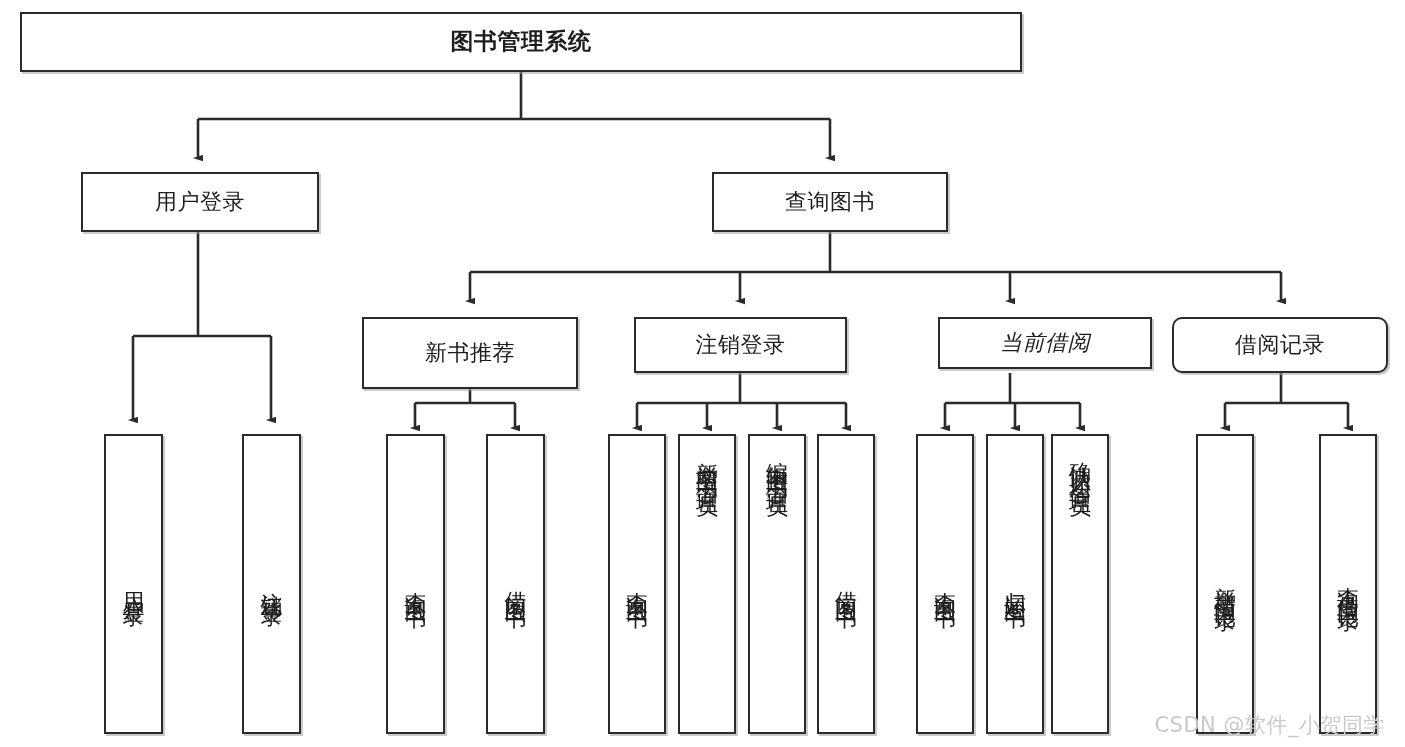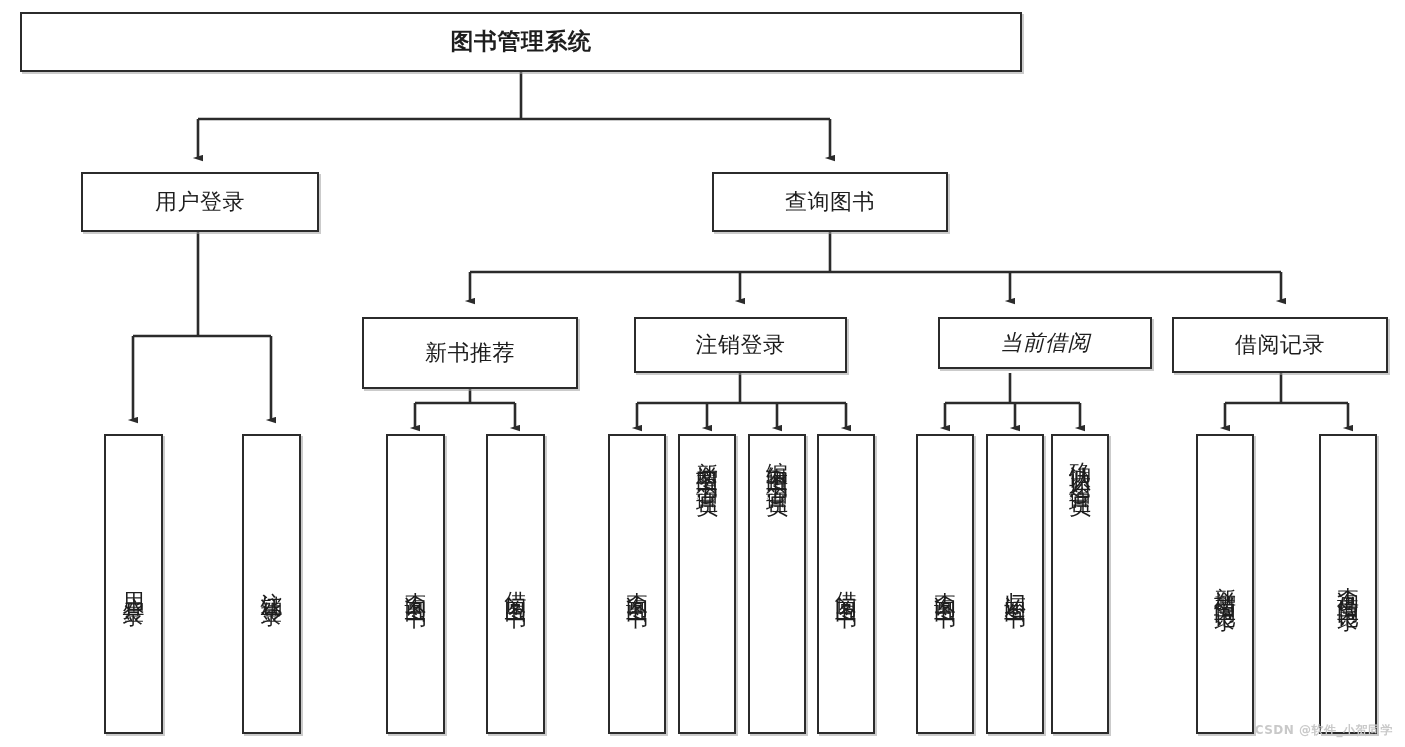--- a/index.html
+++ b/index.html
@@ -62,28 +62,27 @@
     letter-spacing: 5px;
     line-height: 1;
     white-space: nowrap;
   }
   .node.vert.centered {
     align-items: center;
     padding-top: 0;
   }
   .watermark {
     position: absolute;
-    right: 12px;
+    right: 20px;
     bottom: 8px;
-    font-size: 12px;
+    font-size: 21px;
     color: #c9c9c9;
     letter-spacing: 0.5px;
     z-index: 5;
     white-space: nowrap;
-    font-weight: bold;
   }
 </style>
 </head>
 <body>
 
 <div id="canvas">
 
   <svg id="edges" viewBox="0 0 1405 747" width="1405" height="747">
     <defs>
       <marker id="arr" markerWidth="12" markerHeight="12" refX="3.2" refY="5.2" orient="auto" markerUnits="userSpaceOnUse">
@@ -151,21 +150,21 @@
   </div>
 
   <div class="node horiz" style="left:634px; top:317px; width:213px; height:56px;">
     <span class="label">注销登录</span>
   </div>
 
   <div class="node horiz" style="left:938px; top:317px; width:214px; height:52px;font-style:italic;">
     <span class="label">当前借阅</span>
   </div>
 
-  <div class="node horiz" style="left:1172px; top:317px; width:216px; height:56px;">
+  <div class="node horiz" style="left:1172px; top:317px; width:216px; height:56px;border-radius:10px;">
     <span class="label">借阅记录</span>
   </div>
 
   <div class="node vert centered" style="left:104px; top:434px; width:59px; height:300px;">
     <span class="label">用户登录</span>
   </div>
   <div class="node vert centered" style="left:242px; top:434px; width:59px; height:300px;">
     <span class="label">注销登录</span>
   </div>
 

